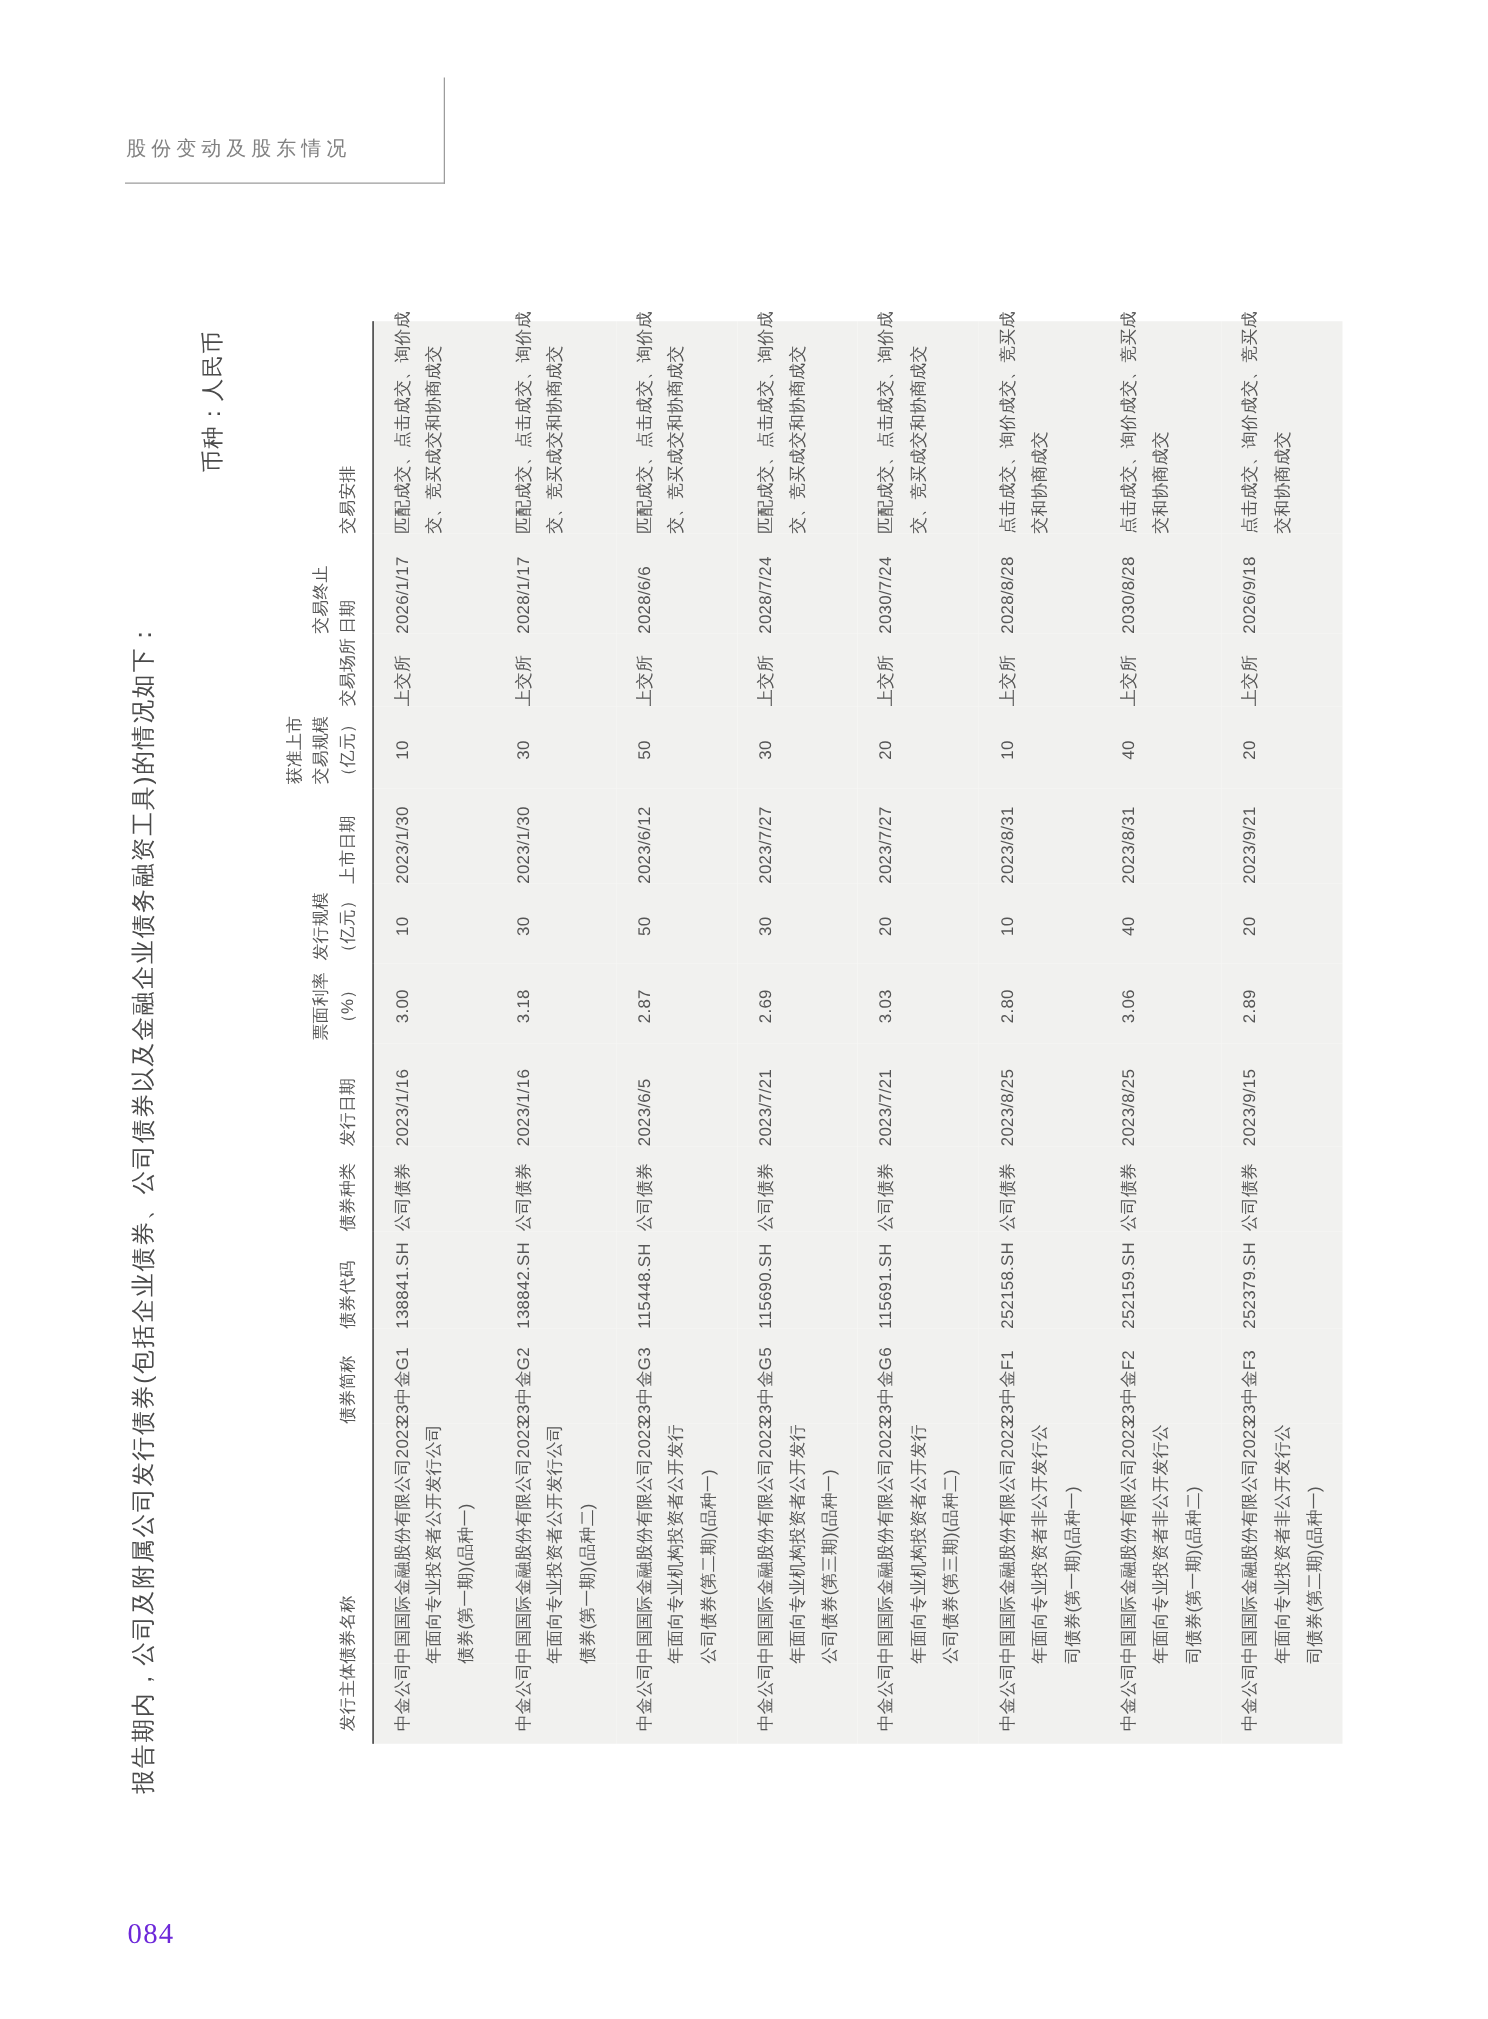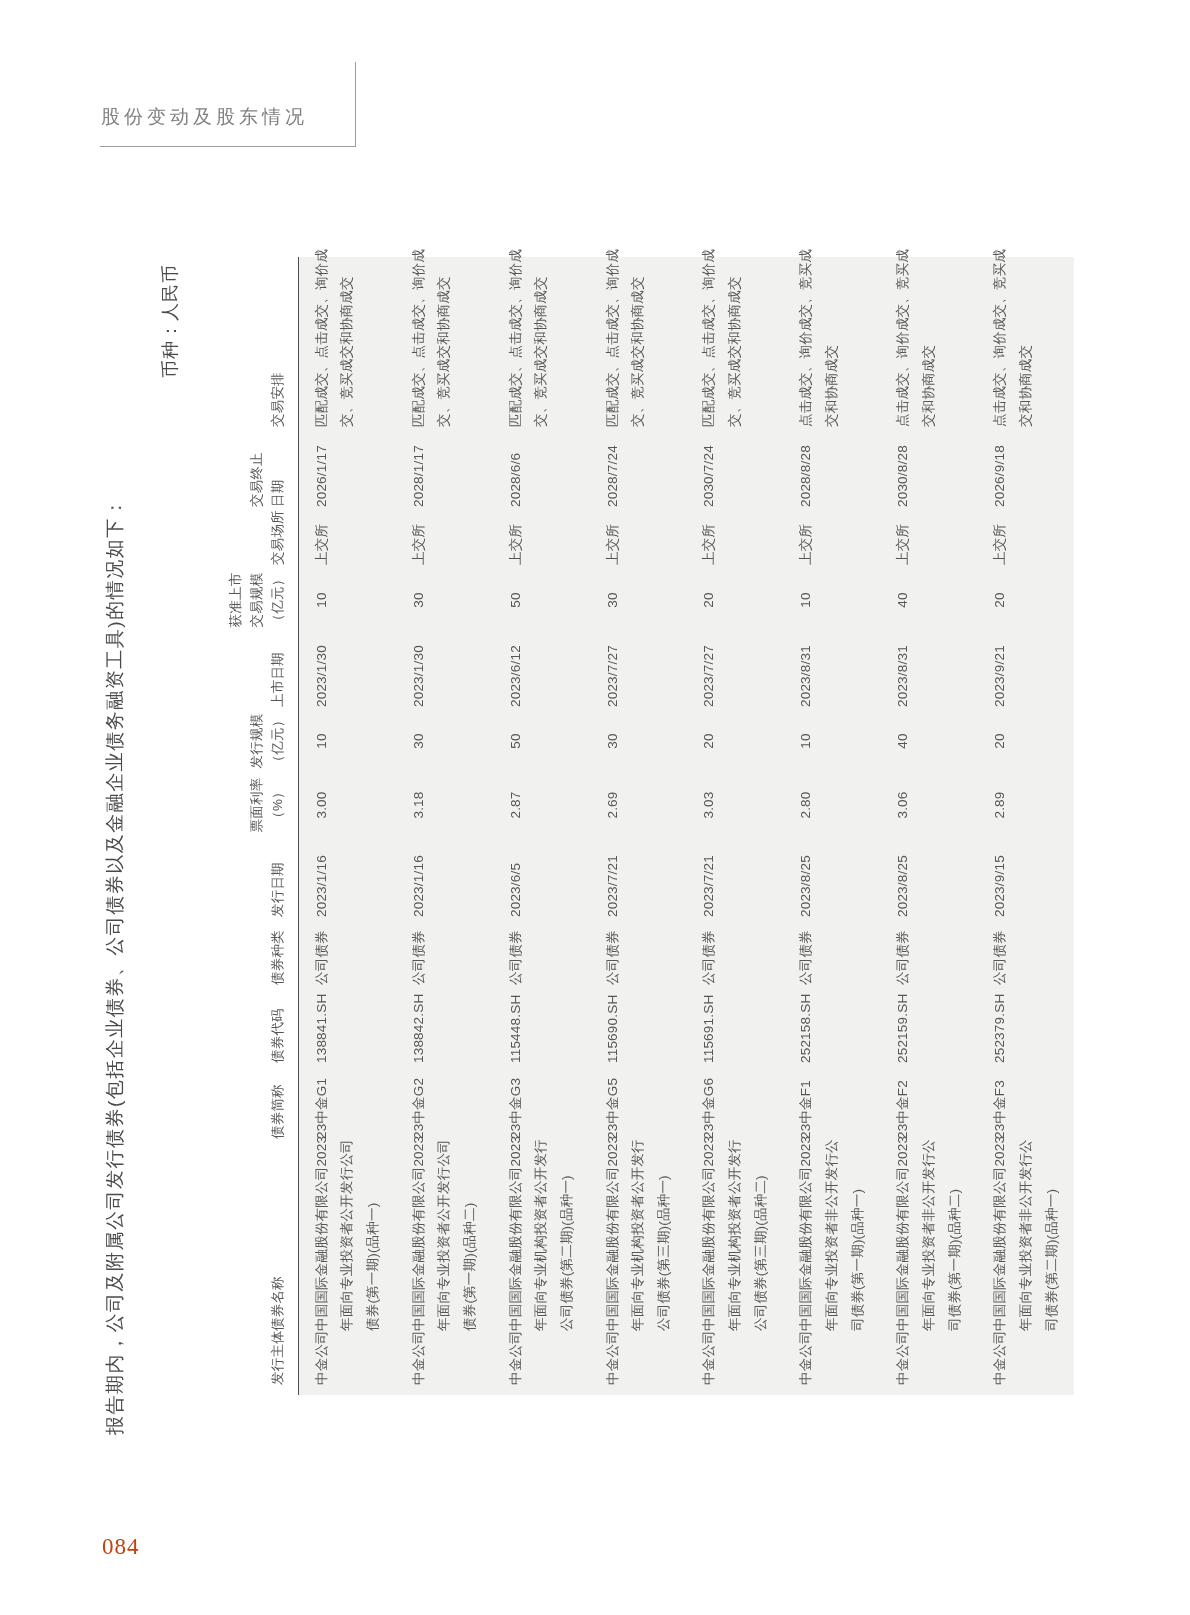--- a/index.html
+++ b/index.html
@@ -7,27 +7,27 @@
     width:1190px;height:1615px;background:#ffffff;position:relative;
     font-family:"Liberation Sans",sans-serif;color:#4f4f4f;overflow:hidden;
   }
   
   .doc-header{
     position:absolute;left:100px;top:62px;width:255px;height:84px;
     border-right:1px solid #9c9c9c;border-bottom:1px solid #9c9c9c;
   }
   .doc-header .title{
     position:absolute;left:1px;bottom:16px;
-    font-family:Liberation Serif, serif;font-size:19px;letter-spacing:4px;
+    font-family:Liberation Serif, serif;font-size:16px;letter-spacing:4px;
     color:#818181;white-space:nowrap;
   }
   
   .page-num{
     position:absolute;left:102px;top:1534px;
-    font-family:"Liberation Serif",serif;font-size:23px;color:#c2410c;letter-spacing:1px;
+    font-family:"Liberation Serif",serif;font-size:23px;color:#6d28d9;letter-spacing:1px;
   }
   
   .rot-wrap{position:absolute;left:100px;top:250px;width:890px;height:1185px;}
   .sheet{
     width:1185px;height:890px;
     transform-origin:0 0;
     transform:rotate(-90deg) translateX(-1185px);
   }
   .intro{
     margin:0;padding-top:2px;font-size:19px;letter-spacing:1.5px;color:#4a4a4a;white-space:nowrap;

